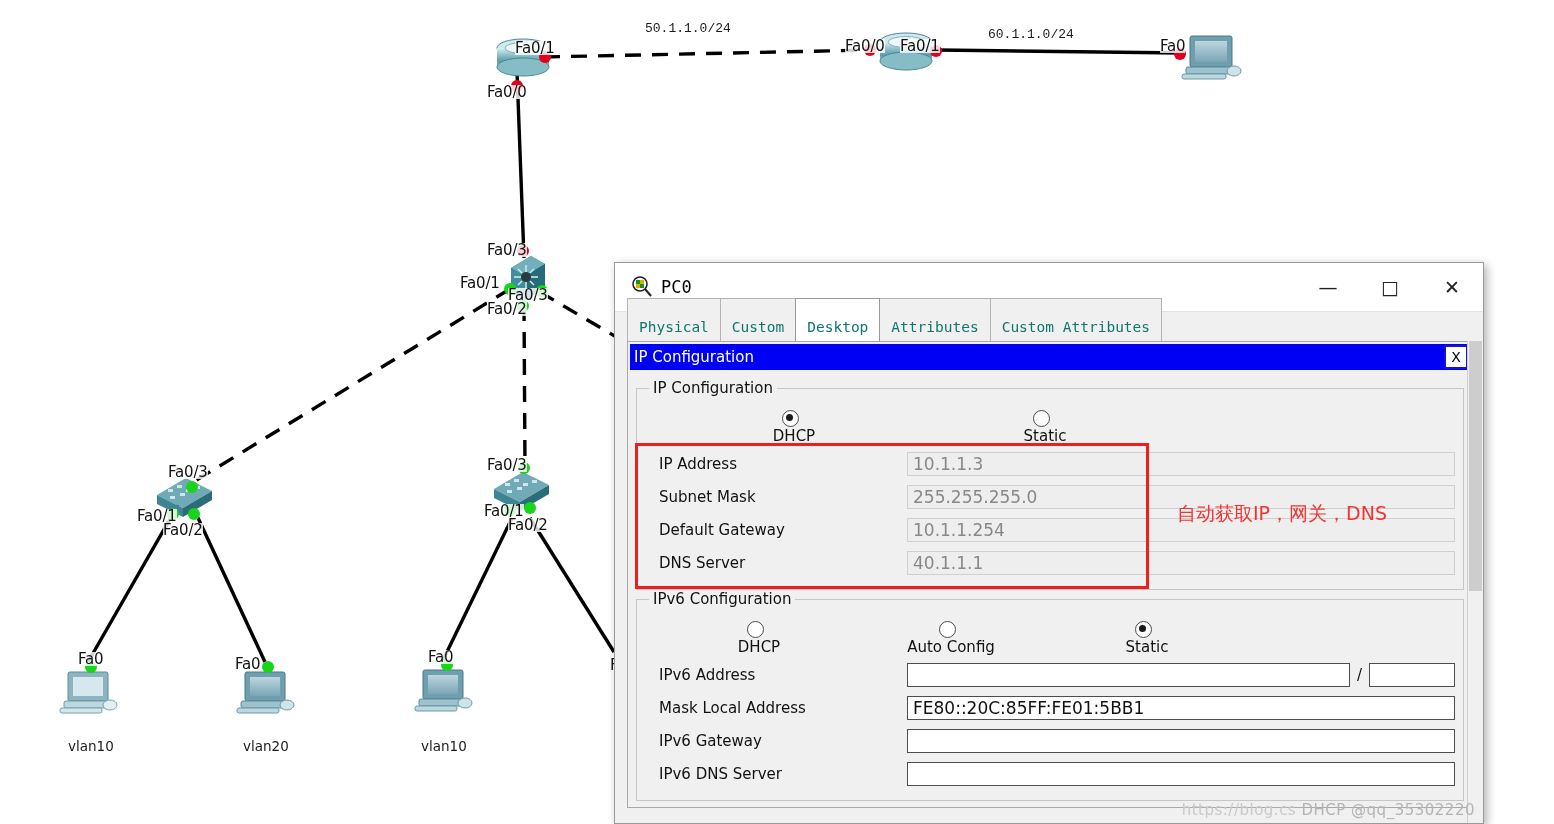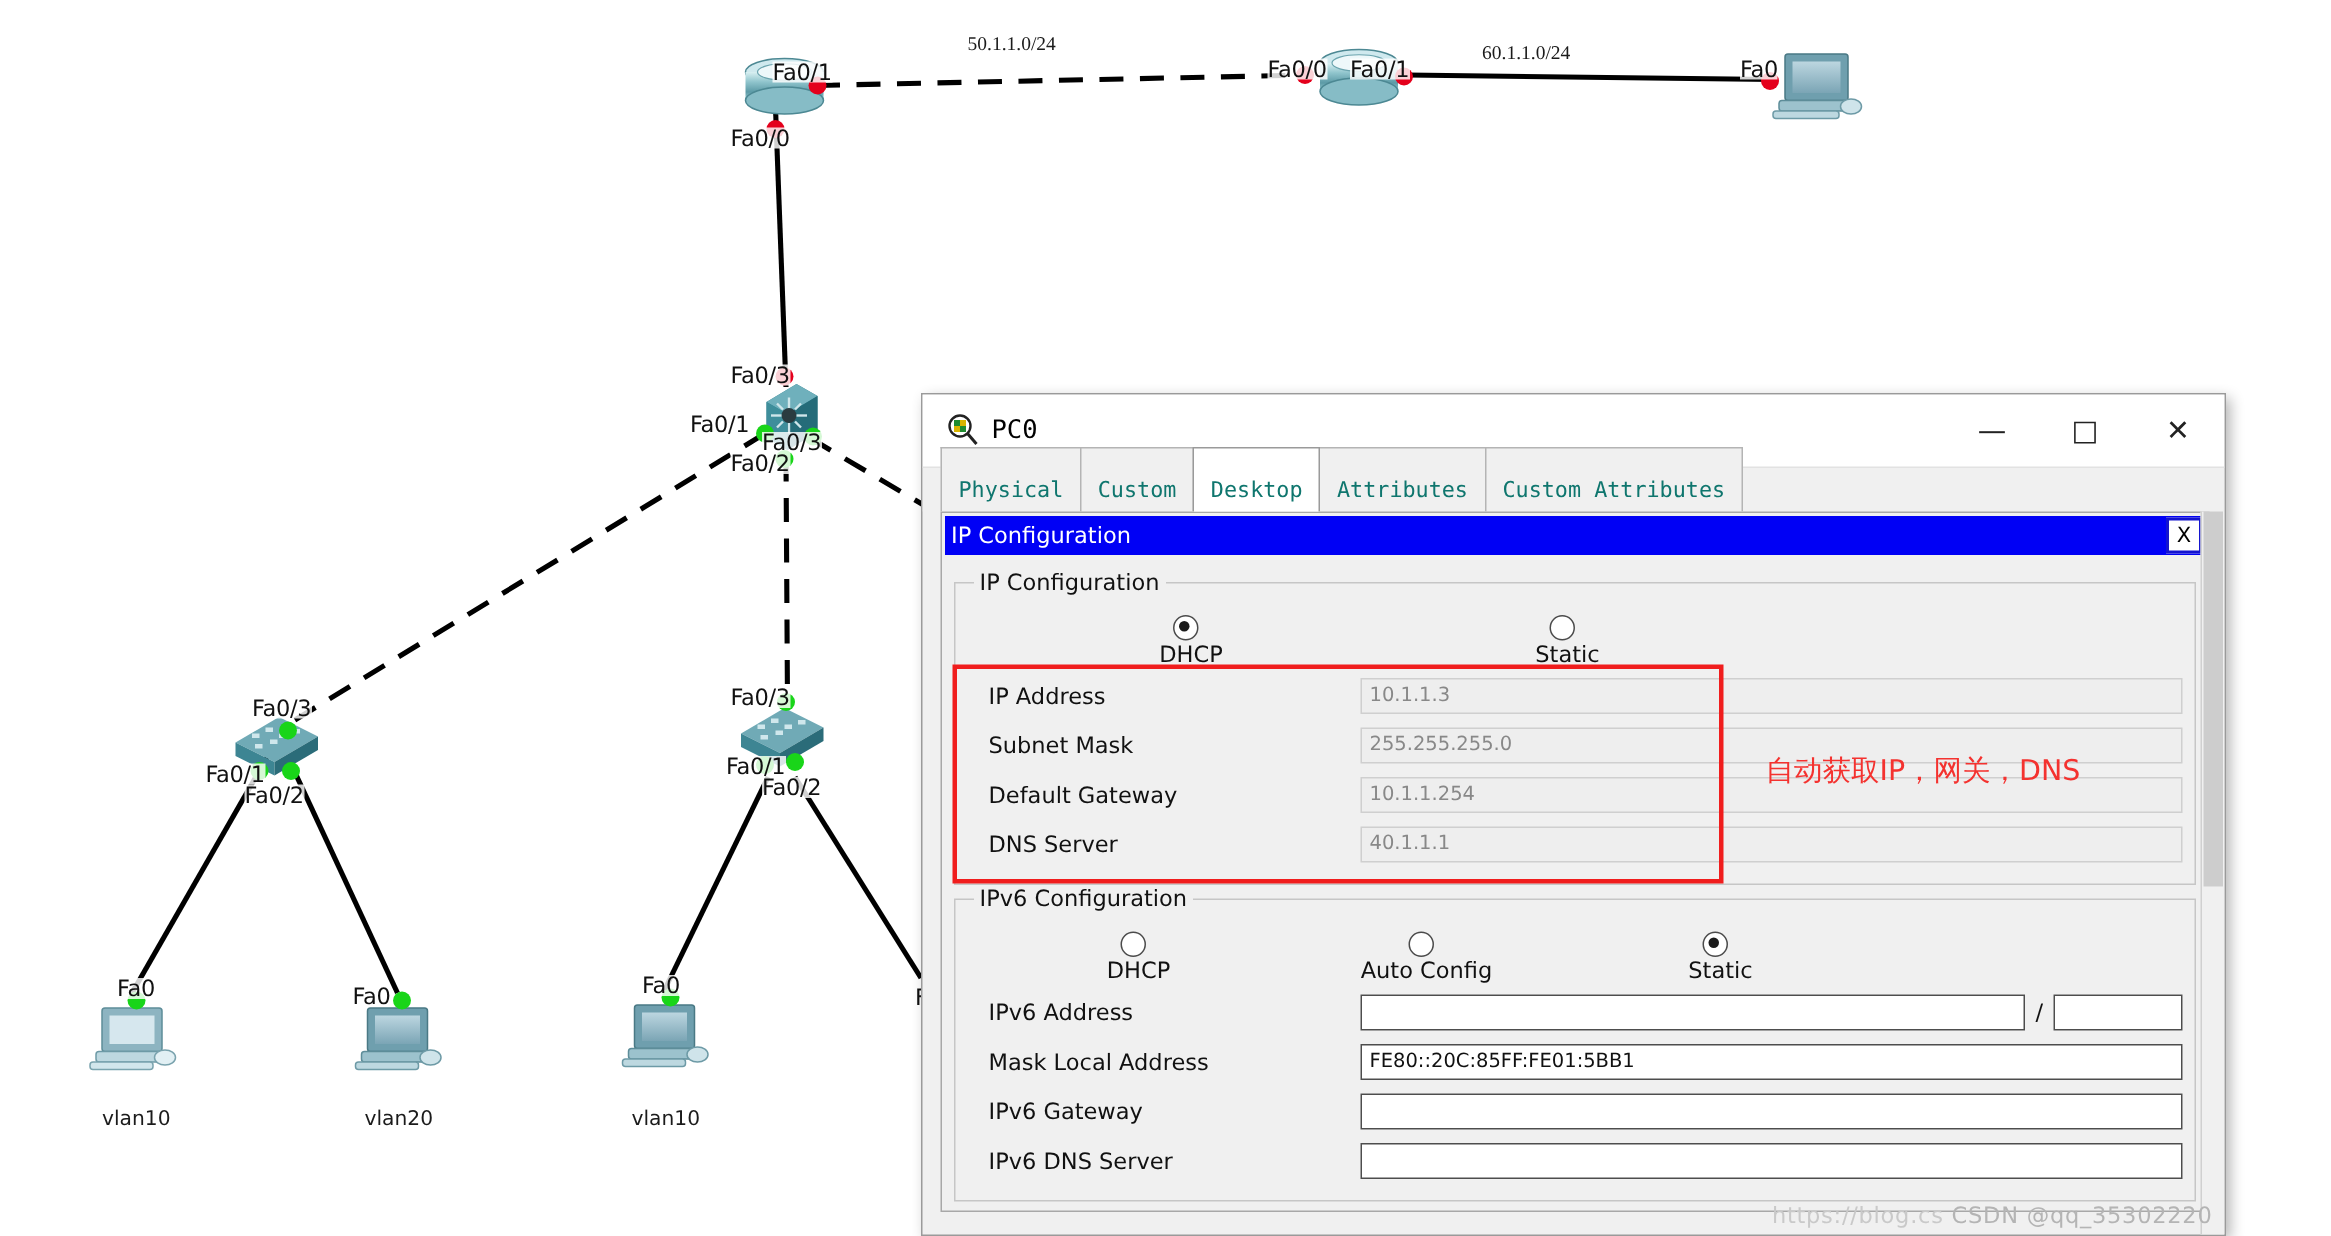--- a/index.html
+++ b/index.html
@@ -17,21 +17,21 @@
     font-family:"DejaVu Sans", sans-serif;
     font-size:15px;
     color:#111;
     background:rgba(255,255,255,0.82);
     white-space:nowrap;
     line-height:14px;
     letter-spacing:-0.2px;
   }
   .net-label{
     position:absolute;
-    font-family:Liberation Serif, serif;
+    font-family:Liberation Mono, monospace;
     font-size:13px;
     color:#1b1b1b;
     background:rgba(255,255,255,0.85);
     white-space:nowrap;
     text-align:right;
   }
   .dev-label{
     position:absolute;
     font-family:"DejaVu Sans", sans-serif;
     font-size:13.5px;
@@ -126,21 +126,21 @@
   .rb-label{
     font-family:"DejaVu Sans", sans-serif;font-size:15px;color:#111;margin-left:8px;white-space:nowrap;
   }
   .fieldrow{display:flex;align-items:center;height:33px;}
   .fieldlabel{
     width:262px;flex:none;padding-left:14px;box-sizing:border-box;
     font-family:"DejaVu Sans", sans-serif;font-size:15px;color:#111;
   }
   .inp{
     flex:1;height:24px;box-sizing:border-box;
-    font-family:"DejaVu Sans", sans-serif;font-size:13px;
+    font-family:"DejaVu Sans", sans-serif;font-size:17px;
     padding:4px 5px;line-height:24px;
   }
   .inp.disabled{background:#eeeeee;border:1px solid #cfcfcf;color:#888888;}
   .inp.editable{background:#ffffff;border:1px solid #4d4d4d;color:#111;}
   .slashsep{
     font-family:"DejaVu Sans", sans-serif;font-size:15px;color:#111;
     margin:0 7px;
   }
   .prefixbox{width:86px;flex:none;}
 
@@ -461,15 +461,15 @@
         </div>
     </fieldset>
   </div>
 
   <div id="vscroll">
     <div id="vthumb"></div>
   </div>
 
   <div id="watermark">
     <span>https://blog.cs</span>
-    <span class="b">CSDN @qq_35302220</span>
+    <span class="b">DHCP @qq_35302220</span>
   </div>
 </div>
 
 </body></html>

